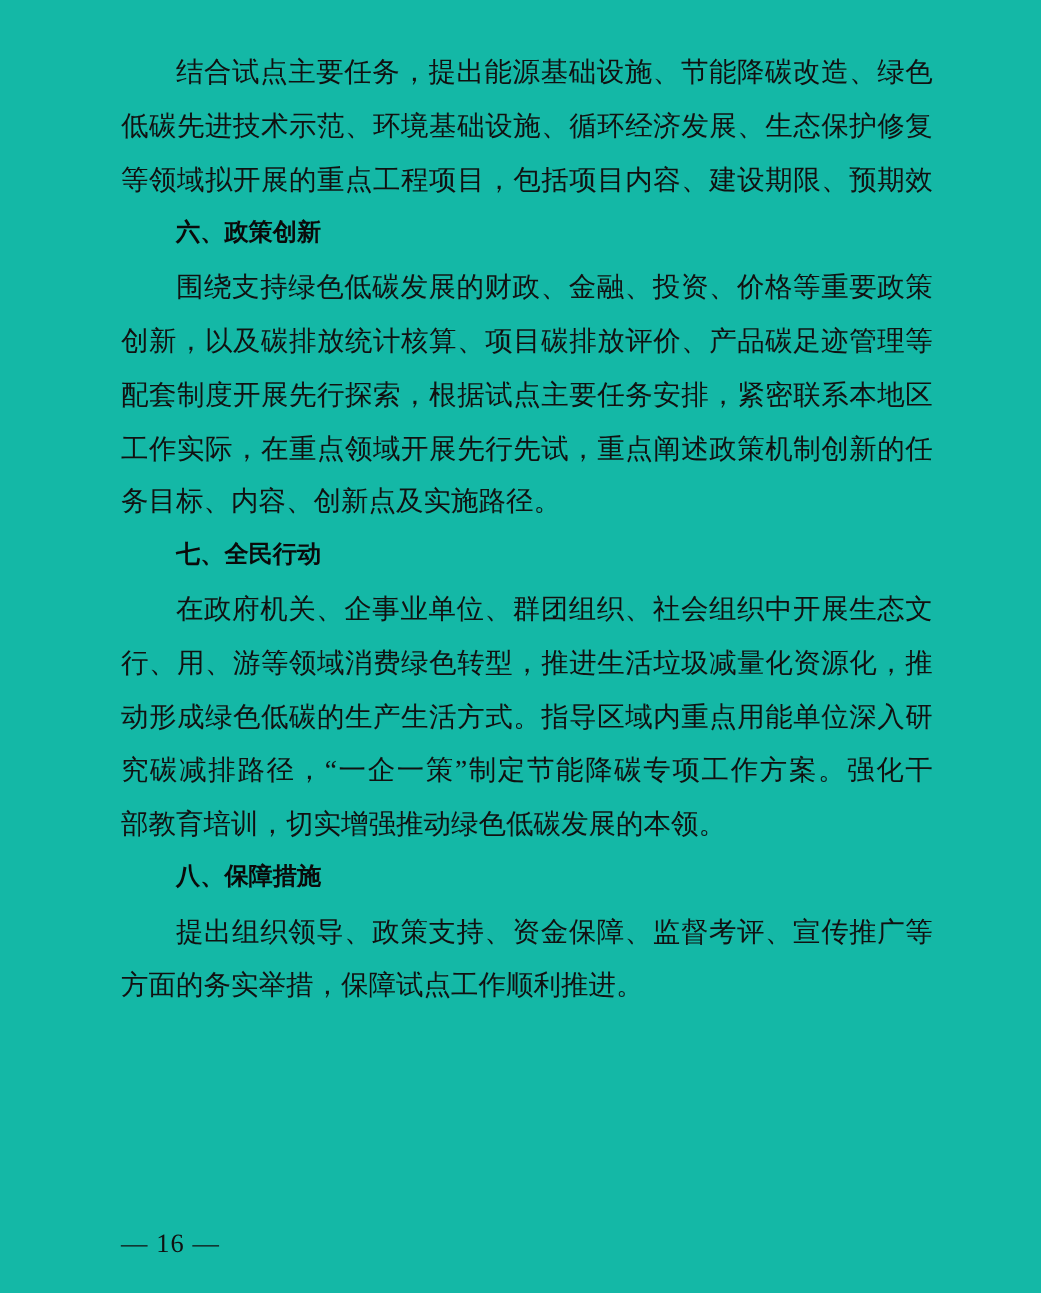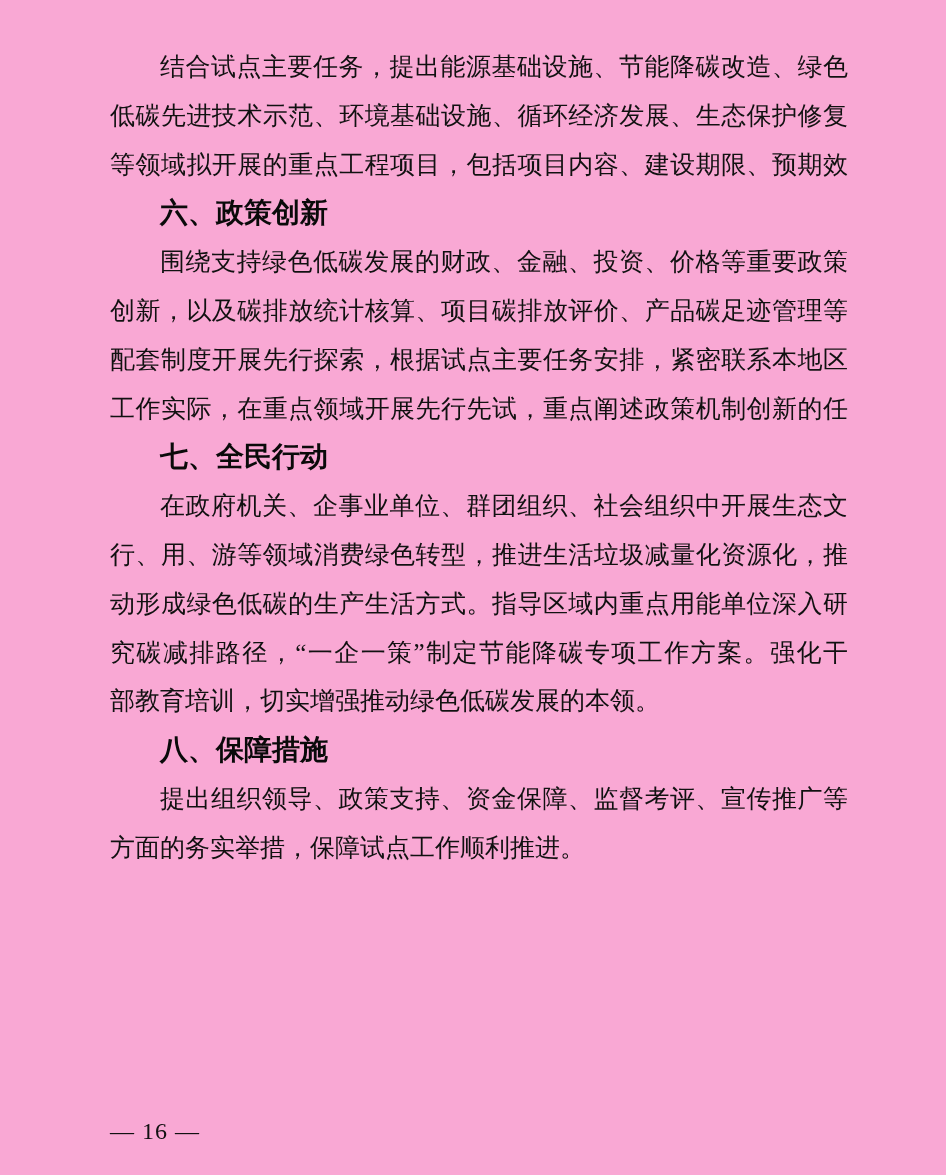--- a/index.html
+++ b/index.html
@@ -4,21 +4,21 @@
 <style>
   html, body {
     margin: 0;
     padding: 0;
     background: #ffffff;
   }
   .page {
     position: relative;
     width: 946px;
     height: 1175px;
-    background: #f9a8d4;
+    background: #14b8a6;
     overflow: hidden;
     font-family: "Liberation Serif", "DejaVu Serif", serif;
     color: #111111;
   }
   .text-block {
     position: absolute;
     left: 110px;
     top: 43px;
     width: 738px;
   }
@@ -33,23 +33,23 @@
     overflow: hidden;
   }
   .ln.ind {
     text-indent: 50px;
   }
   .ln.end {
     text-align: left;
     text-align-last: left;
   }
   .hd {
-    font-family: Liberation Serif, serif;
+    font-family: Liberation Mono, monospace;
     font-weight: 700;
-    font-size: 28px;
+    font-size: 22px;
     line-height: 48.8px;
     height: 48.8px;
     color: #0a0a0a;
     text-align: center;
     text-align-last: left;
     text-indent: 50px;
     overflow: hidden;
   }
   .page-number {
     position: absolute;
@@ -71,20 +71,21 @@
     <div class="ln ind">结合试点主要任务，提出能源基础设施、节能降碳改造、绿色</div>
     <div class="ln">低碳先进技术示范、环境基础设施、循环经济发展、生态保护修复</div>
     <div class="ln">等领域拟开展的重点工程项目，包括项目内容、建设期限、预期效</div>
 
     <div class="hd">六、政策创新</div>
 
     <div class="ln ind">围绕支持绿色低碳发展的财政、金融、投资、价格等重要政策</div>
     <div class="ln">创新，以及碳排放统计核算、项目碳排放评价、产品碳足迹管理等</div>
     <div class="ln">配套制度开展先行探索，根据试点主要任务安排，紧密联系本地区</div>
     <div class="ln">工作实际，在重点领域开展先行先试，重点阐述政策机制创新的任</div>
+    <div class="ln end">务目标、内容、创新点及实施路径。</div>
 
     <div class="hd">七、全民行动</div>
 
     <div class="ln ind">在政府机关、企事业单位、群团组织、社会组织中开展生态文</div>
     <div class="ln">行、用、游等领域消费绿色转型，推进生活垃圾减量化资源化，推</div>
     <div class="ln">动形成绿色低碳的生产生活方式。指导区域内重点用能单位深入研</div>
     <div class="ln">究碳减排路径，“一企一策”制定节能降碳专项工作方案。强化干</div>
     <div class="ln end">部教育培训，切实增强推动绿色低碳发展的本领。</div>
 
     <div class="hd">八、保障措施</div>

